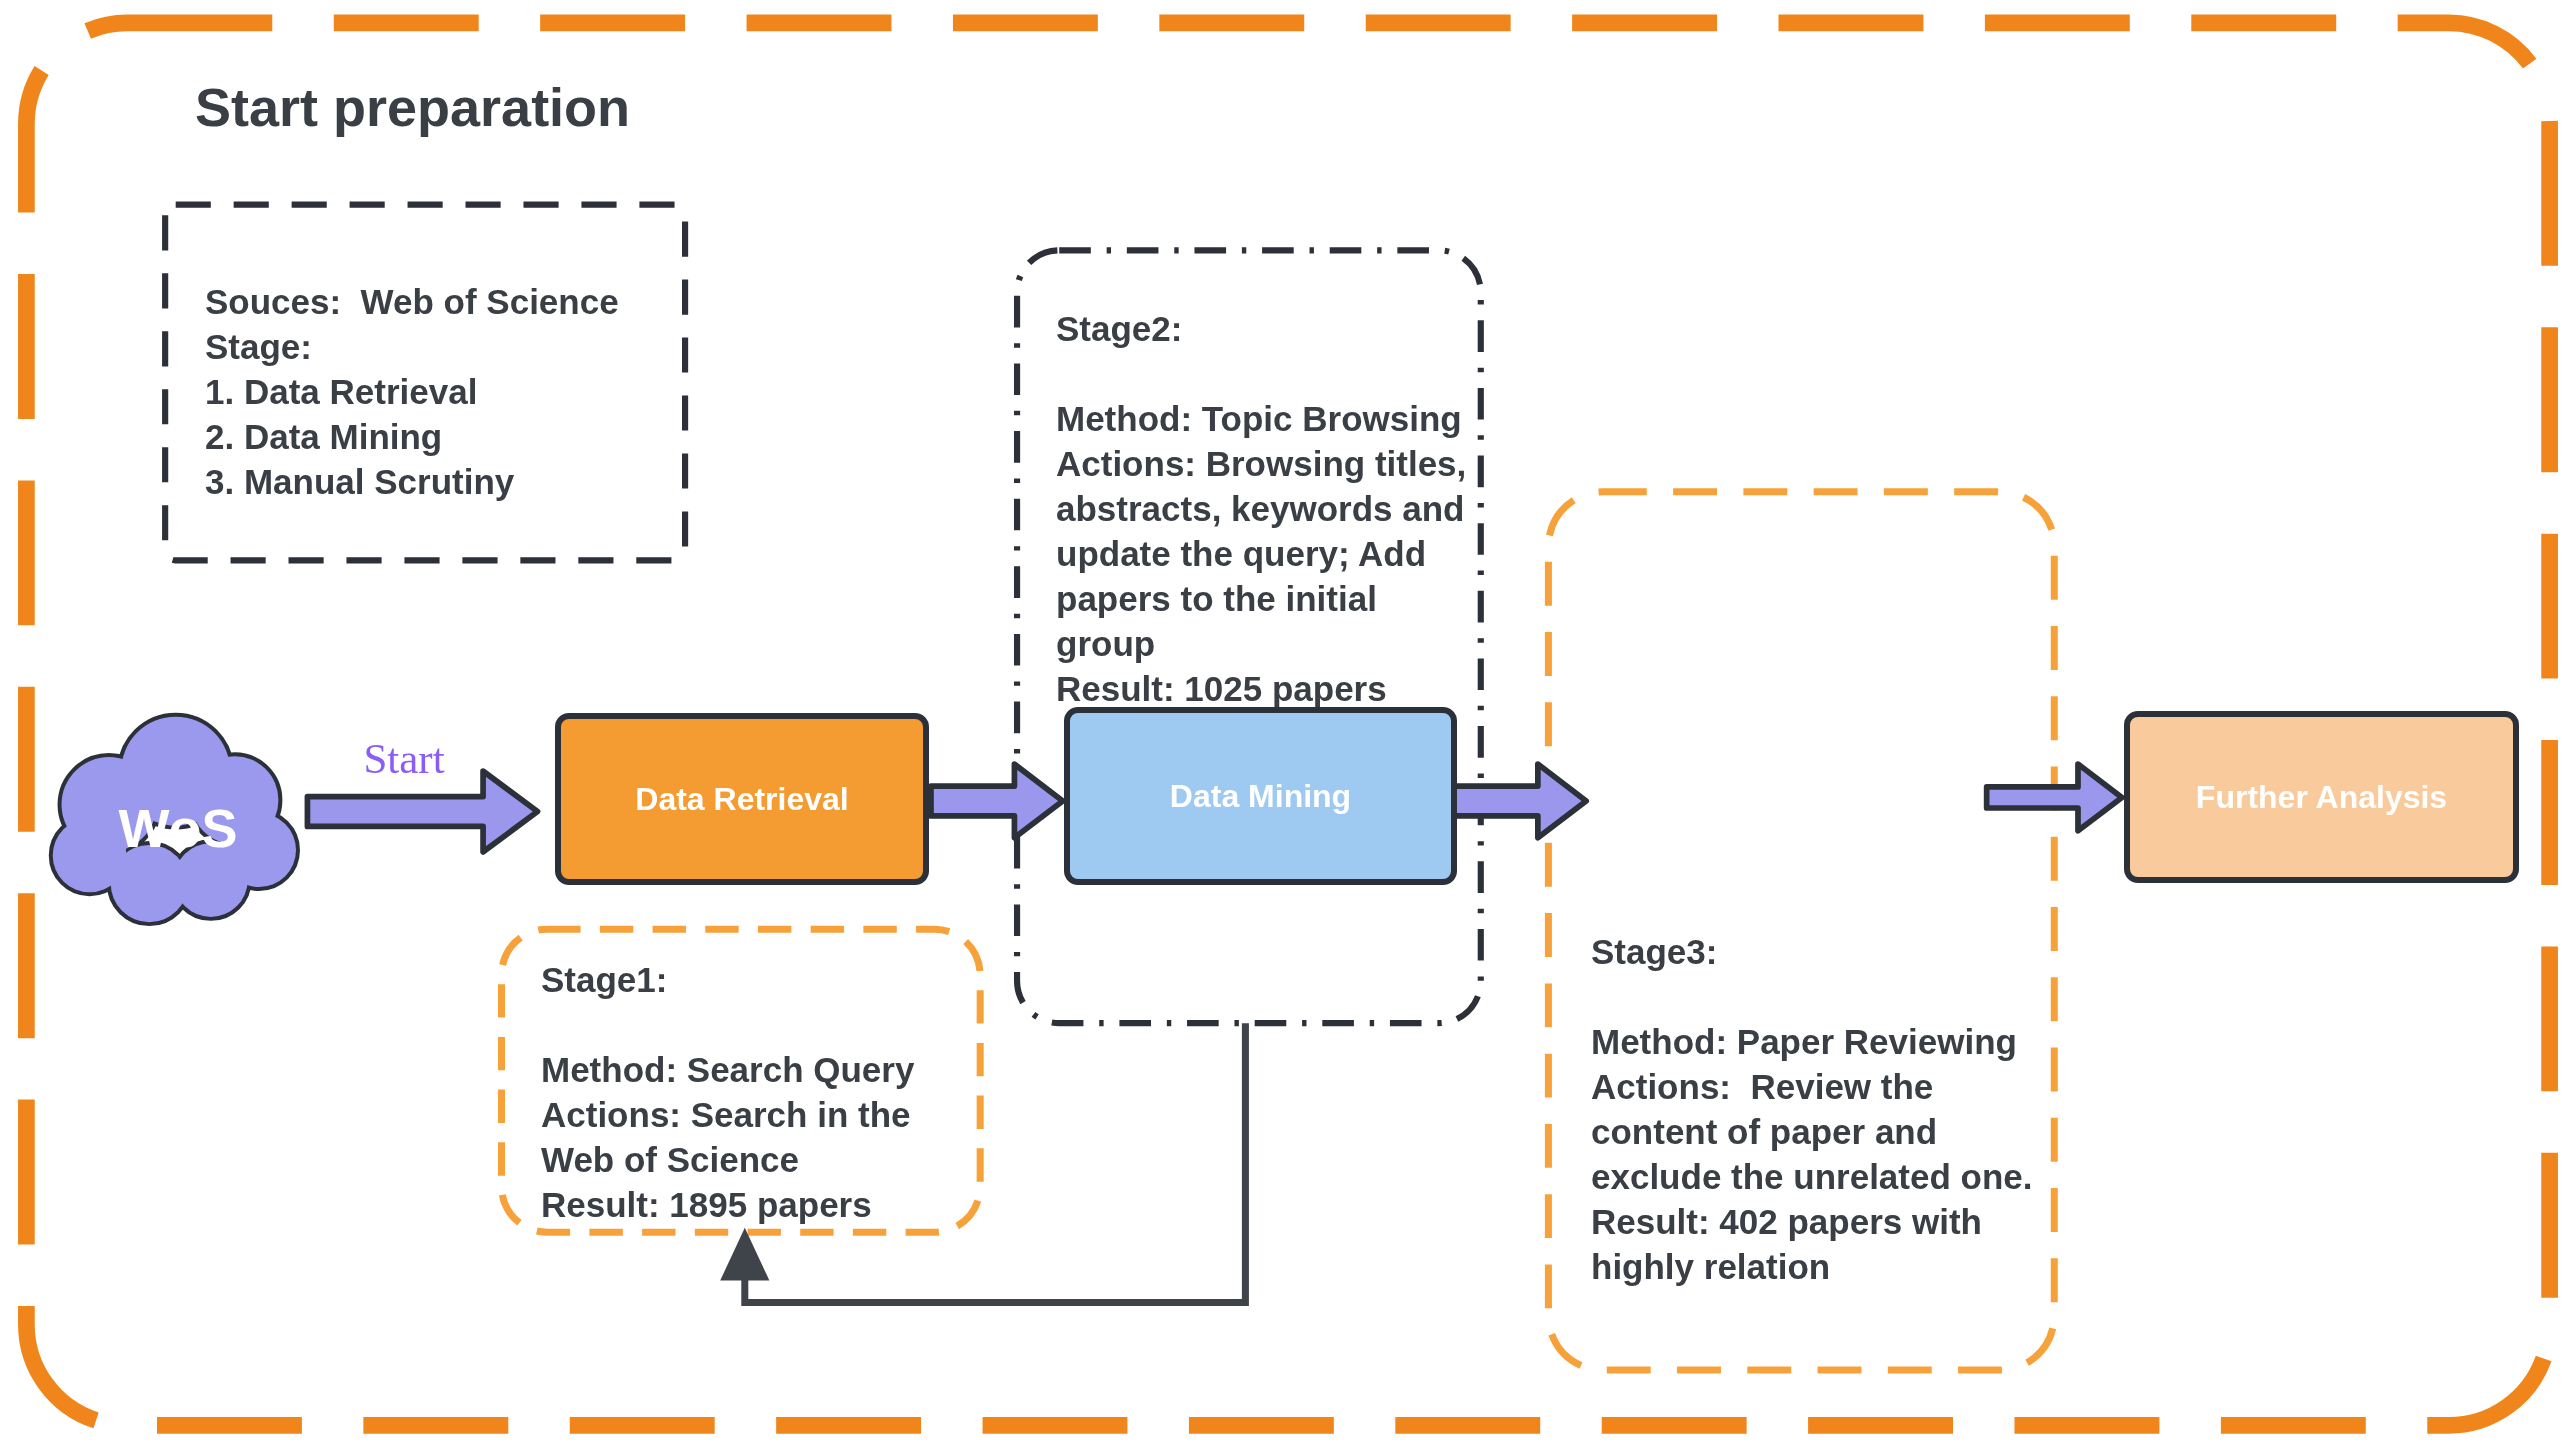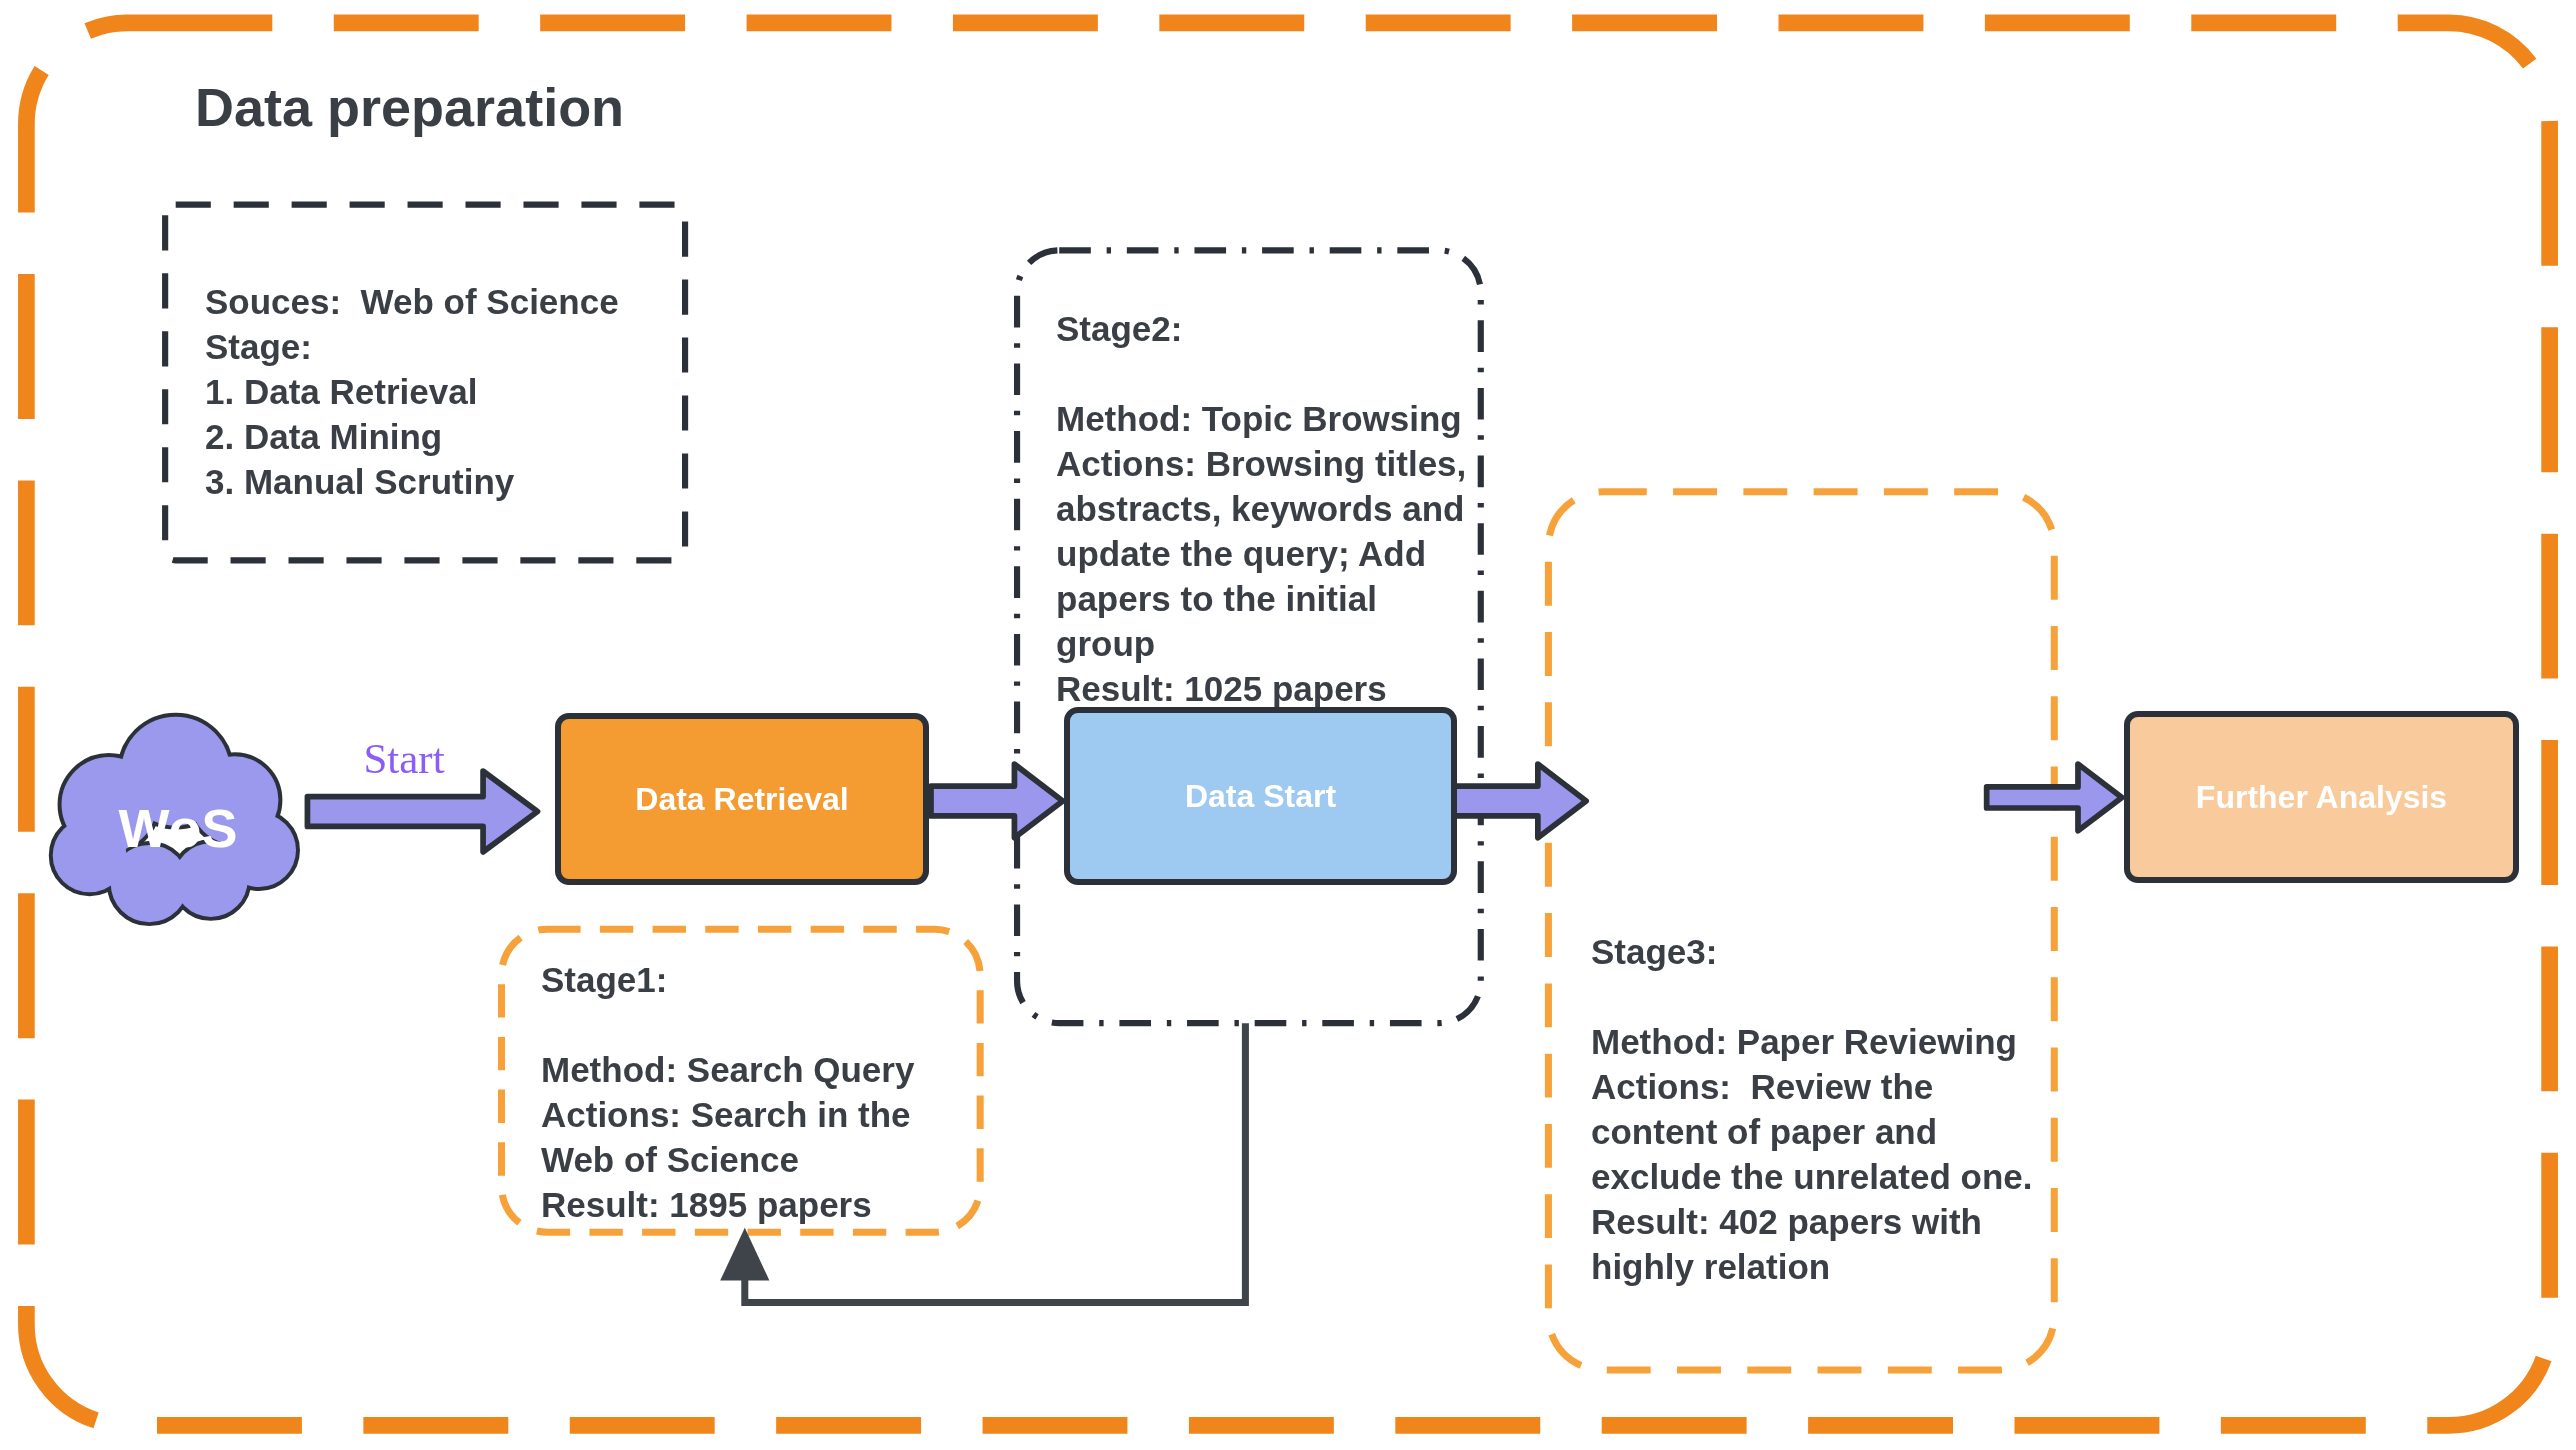--- a/index.html
+++ b/index.html
@@ -116,21 +116,21 @@
         <circle cx="50" cy="158" r="42"></circle>
       </g>
     </g>
 
     <polygon class="block-arrow" points="350,907 550,907 550,878 612,924 550,970 550,941 350,941"></polygon>
     <polygon class="block-arrow" points="1060,895 1155,895 1155,870 1210,912 1155,954 1155,929 1060,929"></polygon>
     <polygon class="block-arrow" points="1652,895 1751,895 1751,870 1806,912 1751,954 1751,929 1652,929"></polygon>
     <polygon class="block-arrow" points="2262,896 2366,896 2366,870 2416,908 2366,946 2366,920 2262,920"></polygon>
   </svg>
 
-  <div class="title">Data preparation</div>
+  <div class="title">Start preparation</div>
 
   <div class="note sources">Souces:  Web of Science
 Stage:
 1. Data Retrieval
 2. Data Mining
 3. Manual Scrutiny</div>
 
   <div class="note stage1">Stage1:
 
 Method: Search Query
@@ -156,20 +156,20 @@
 highly relation</div>
 
   <div class="start-label">Start</div>
 
   <div class="cloud-label">WoS</div>
 
   <div class="node retrieval">
     <span>Data Retrieval</span>
   </div>
   <div class="node mining">
-    <span>Data Start</span>
+    <span>Data Mining</span>
   </div>
   <div class="node analysis">
     <span>Further Analysis</span>
   </div>
 
 </div>
 
 
 </body></html>

